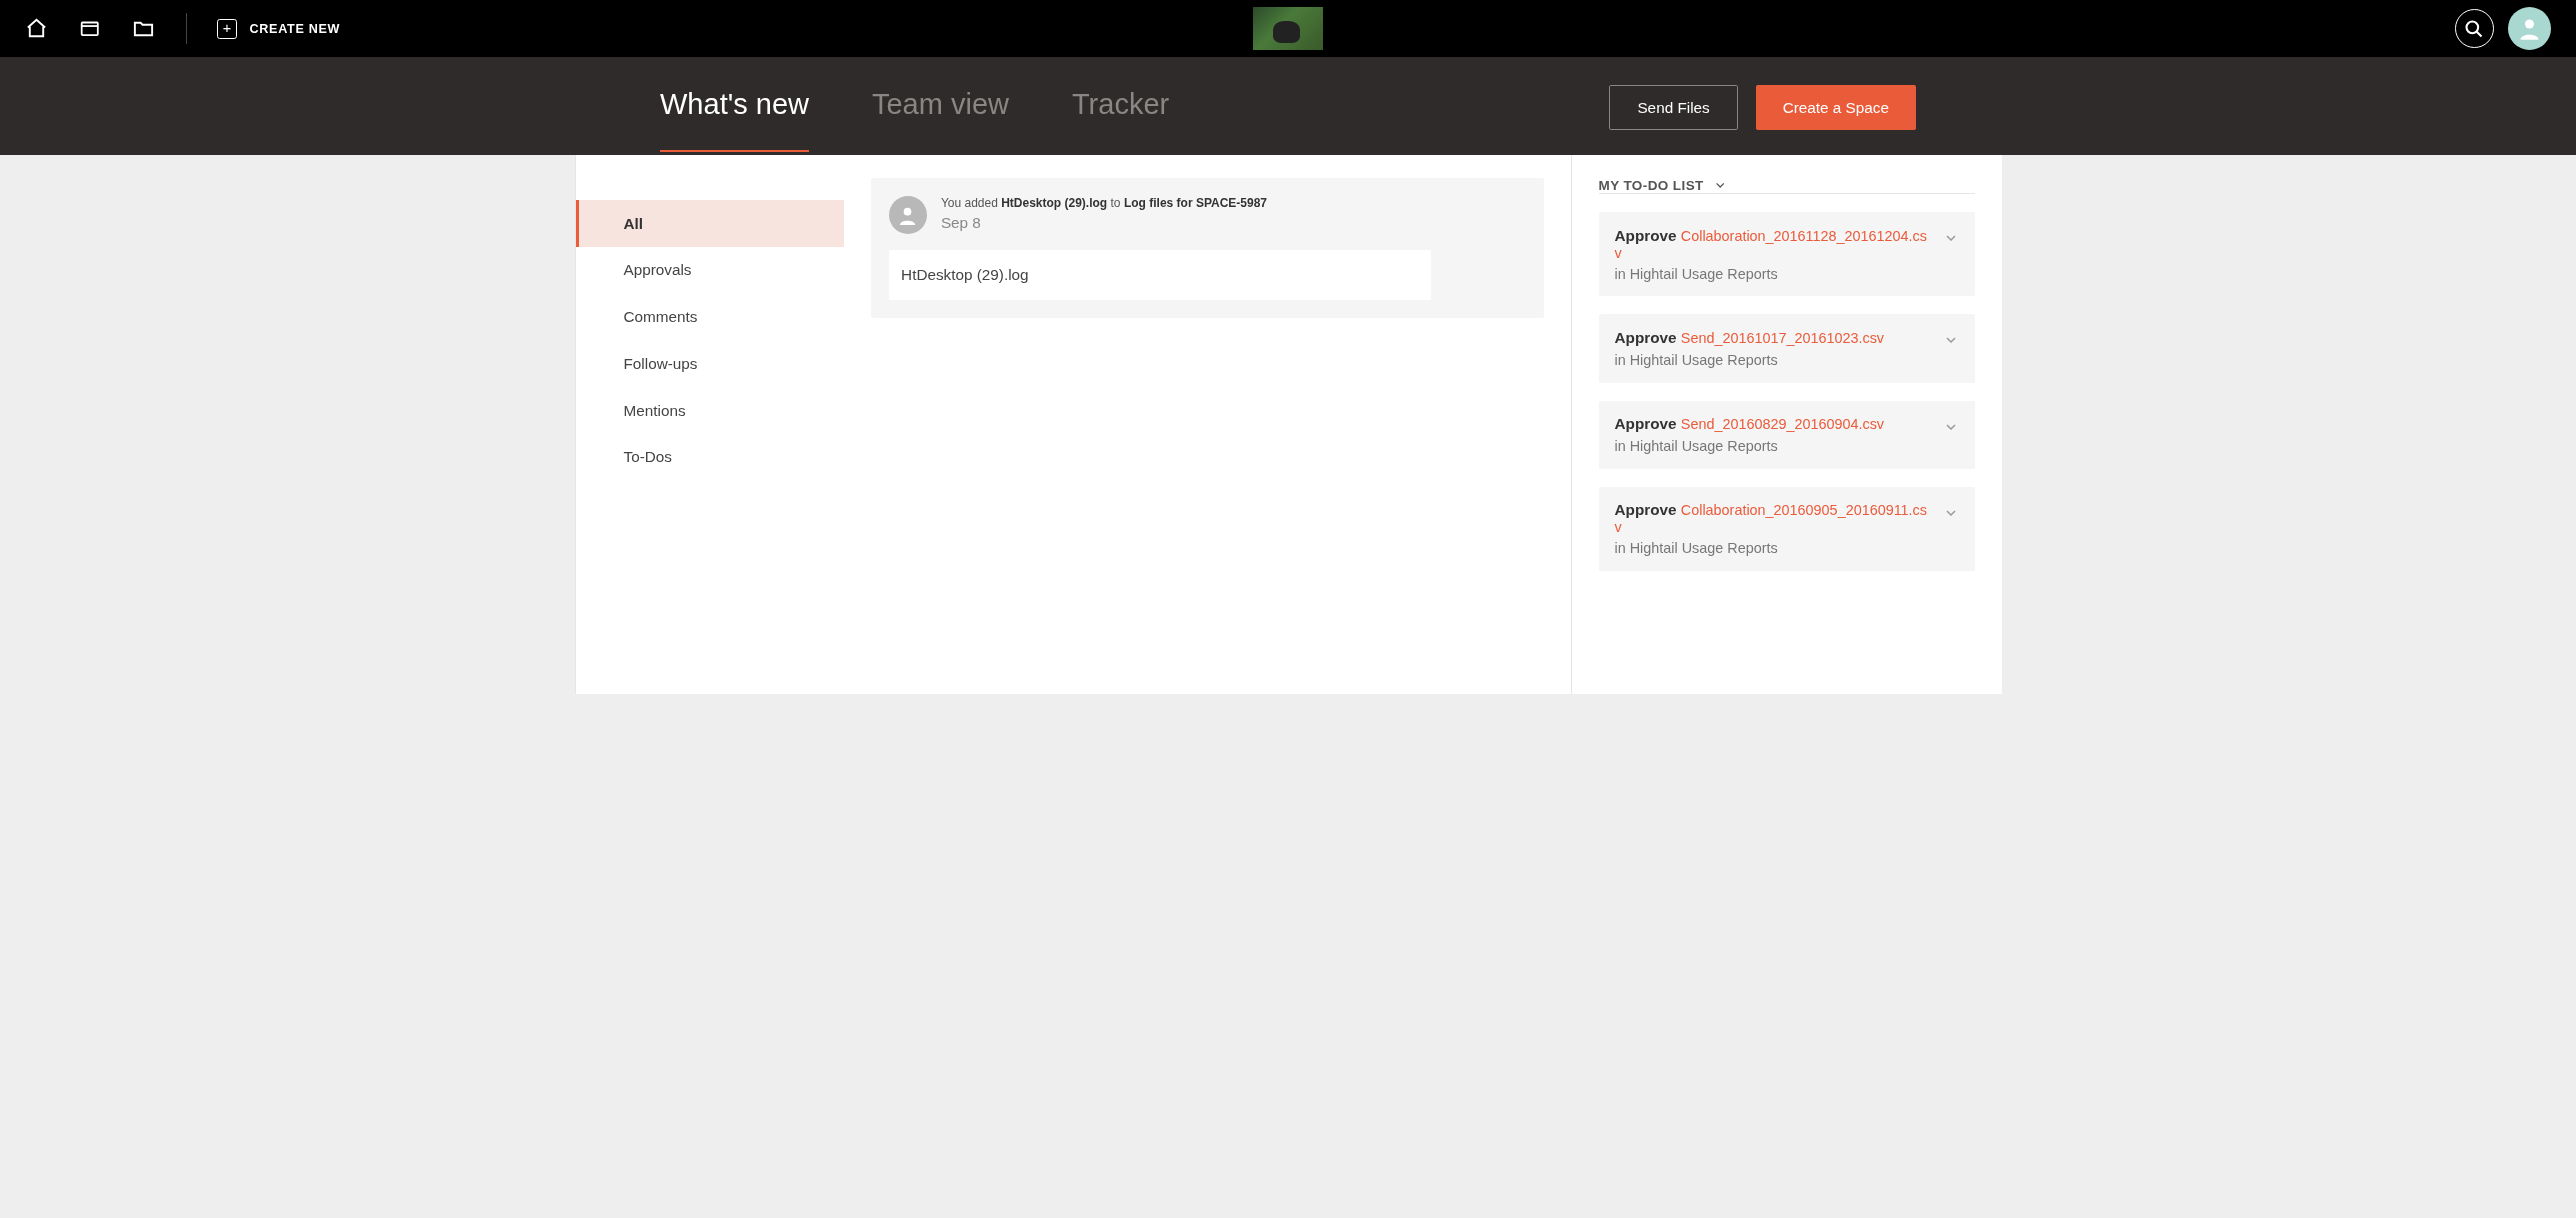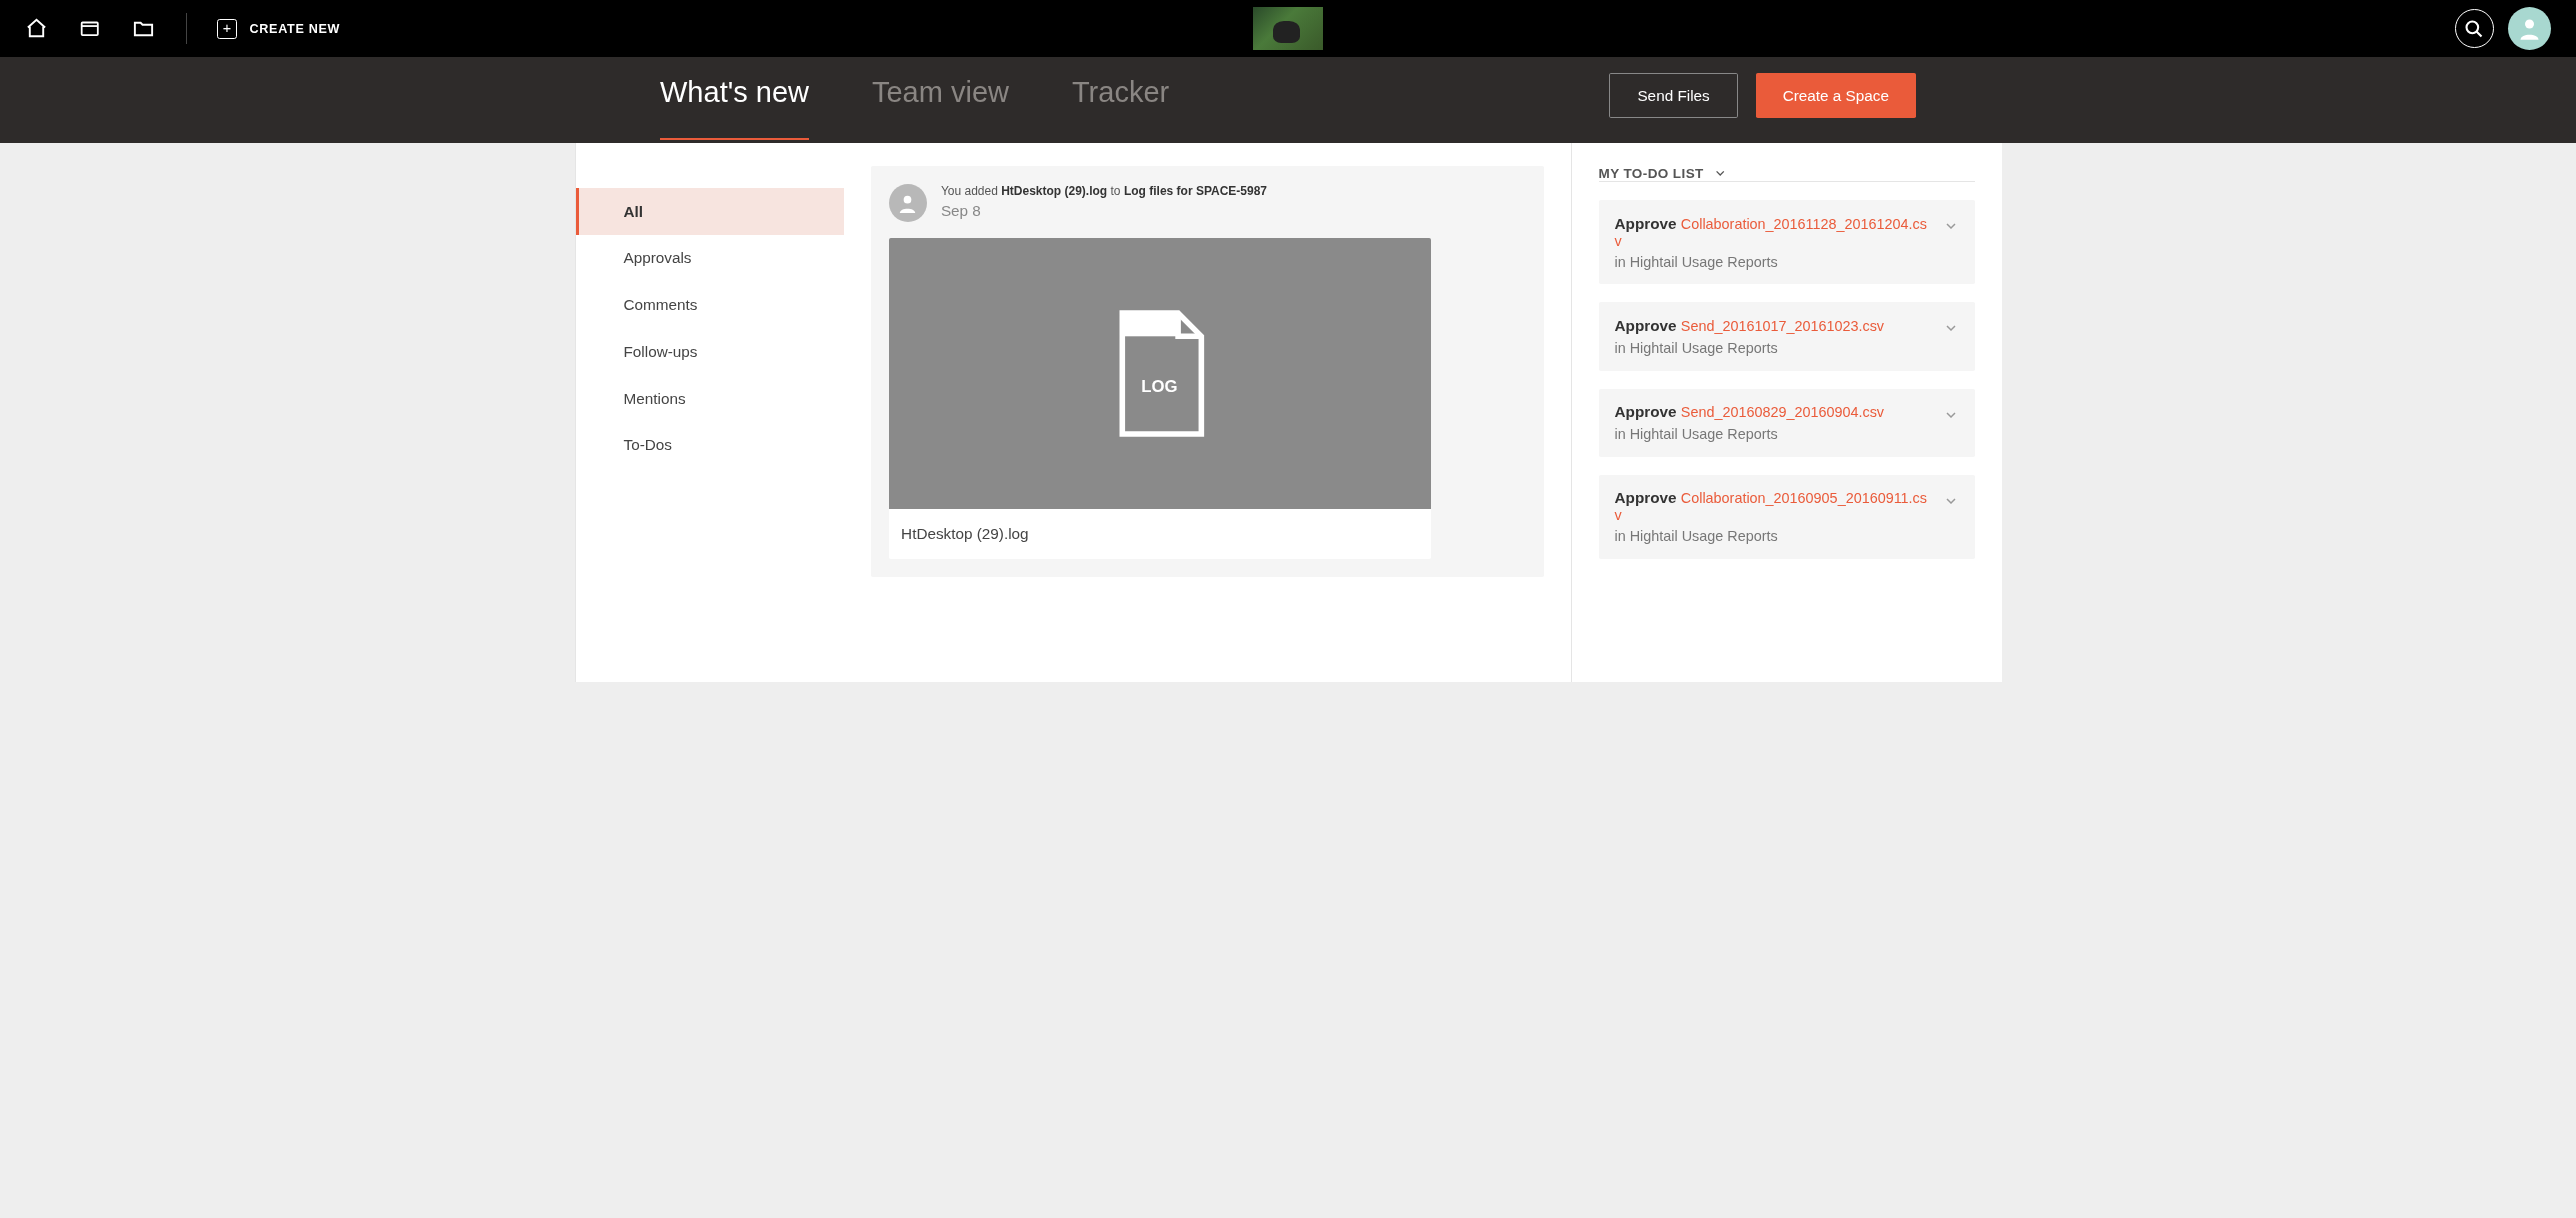--- a/index.html
+++ b/index.html
@@ -17,21 +17,21 @@
 .topbar-center { position: absolute; left: 50%; transform: translateX(-50%); }
 .logo-img { width: 70px; height: 43px; background: linear-gradient(135deg, #2a4a2a 0%, #4a7a3a 40%, #3a5a2a 100%); position: relative; overflow: hidden; }
 .logo-img::before { content:''; position:absolute; left:20px; top:14.4px; width:27px; height:21.5px; background:#222; border-radius: 40% 40% 30% 30%; }
 .topbar-right { margin-left: auto; display: flex; align-items: center; gap: 14.4px; }
 .search-circle { width: 39px; height: 39px; border: 1.8px solid #fff; border-radius: 50%; display: flex; align-items: center; justify-content: center; cursor: pointer; }
 .search-circle svg { stroke: #fff; fill: none; stroke-width: 2.5; }
 .avatar-circle { width: 43px; height: 43px; border-radius: 50%; background: #a8d8d0; display: flex; align-items: center; justify-content: center; cursor: pointer; }
 .avatar-circle svg { fill: #fff; }
 
 
-.subheader { background: #2e2b2a; padding: 16px 0 0 0; }
+.subheader { background: #2e2b2a; padding: 28px 0 0 0; }
 .subheader-inner { max-width: 1328px; margin: 0 auto; padding: 0 36px; display: flex; align-items: center; }
 .tabs { display: flex; gap: 63px; }
 .tab { font-size: 29px; font-weight: 300; color: #8a8683; padding-bottom: 29px; cursor: pointer; border-bottom: 2.7px solid transparent; }
 .tab.active { color: #fff; border-bottom-color: #ea5b3a; }
 .subheader-actions { margin-left: auto; display: flex; gap: 18px; padding-bottom: 25px; }
 .btn { padding: 12.6px 27px; font-size: 15.3px; border-radius: 1.8px; cursor: pointer; border: none; }
 .btn-outline { background: transparent; border: 0.9px solid #888; color: #fff; }
 .btn-primary { background: #ea5b3a; color: #fff; }
 
 
@@ -146,28 +146,20 @@
             </svg>
         </div>
         <div>
           <div class="feed-text">
             <span>You added </span><span class="bold">HtDesktop (29).log</span><span> to </span><span class="bold">Log files for SPACE-5987</span>
           </div>
           <div class="feed-date">Sep 8</div>
         </div>
       </div>
       <div class="file-preview">
-        <div class="file-thumb">
-          <svg viewBox="0 0 100 140">
-            <path d="M10 5 H70 L95 30 V135 H10 Z" fill="none" stroke="#fff" stroke-width="6"></path>
-            <path d="M70 5 V30 H95" fill="none" stroke="#fff" stroke-width="6"></path>
-            <rect x="10" y="5" width="60" height="25" fill="#fff"></rect>
-            <text x="50" y="90" text-anchor="middle" fill="#fff" font-size="18" font-weight="700" font-family="Arial">LOG</text>
-          </svg>
-        </div>
         <div class="file-label-row">HtDesktop (29).log</div>
       </div>
     </div>
   </div>
 
   <div class="todo-panel">
     <div class="todo-header">
       <span>MY TO-DO LIST</span>
       <svg viewBox="0 0 24 24" width="14.4" height="14.4">
           <polyline points="6 9 12 15 18 9"></polyline>

